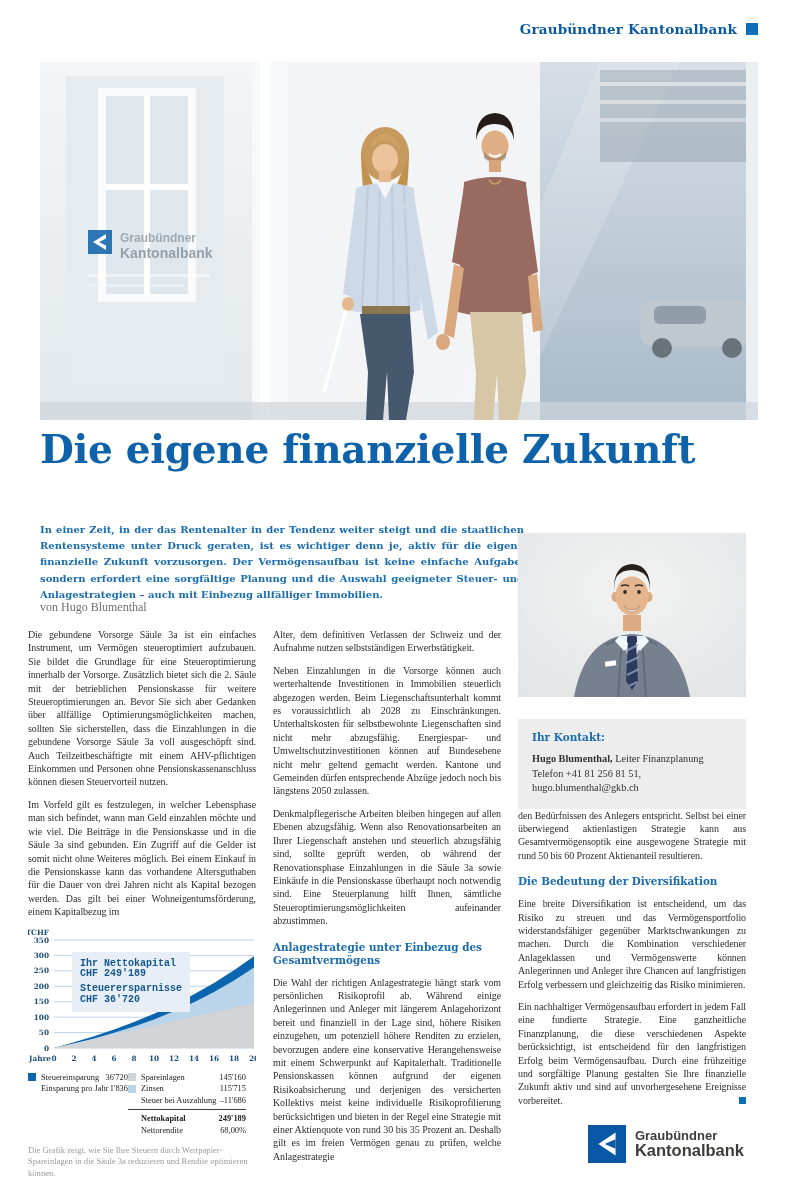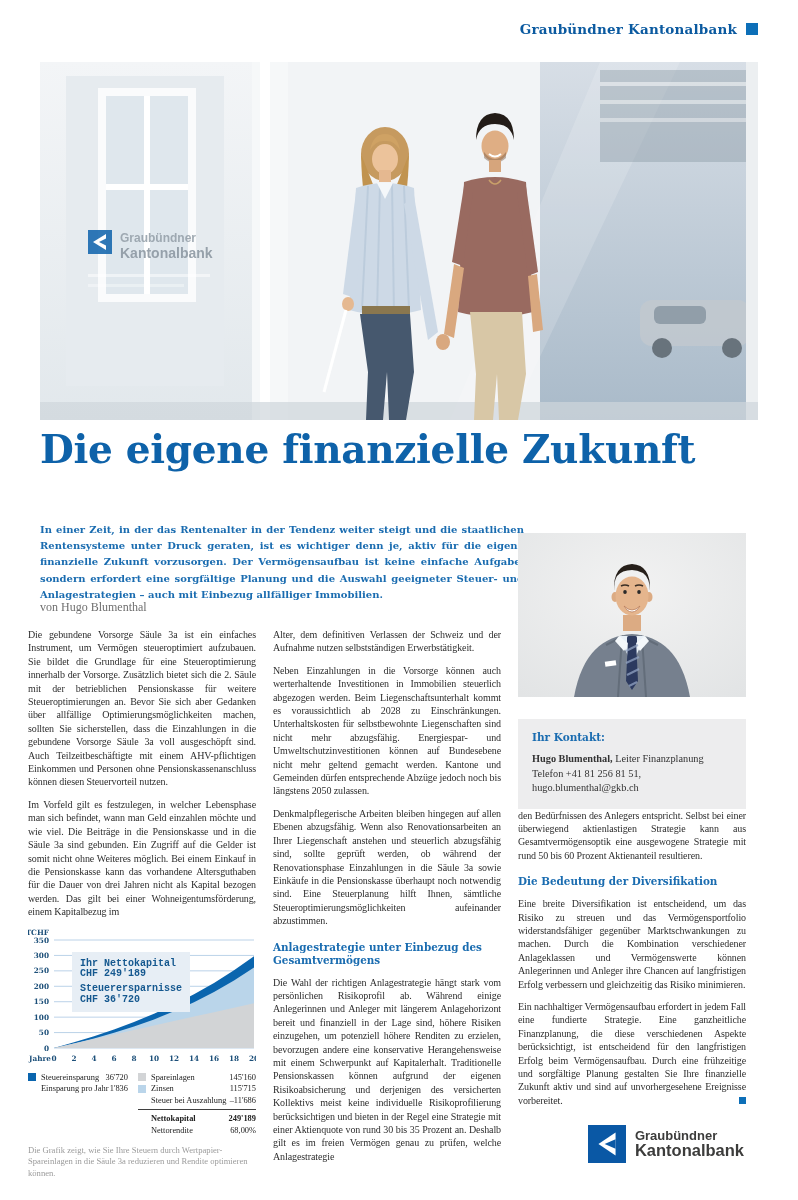--- a/index.html
+++ b/index.html
@@ -27,21 +27,21 @@
   h3.sub{font-family:"DejaVu Serif",serif;font-weight:700;font-size:10.4px;line-height:13px;
          color:var(--subhead);margin:13px 0 9px;}
   
   .chart{position:relative;margin-top:8px;width:228px;}
   .chart svg{display:block;}
   .chart svg text{font:700 7.3px "DejaVu Serif",serif;fill:#1c4f79;}
   .ann{position:absolute;left:44px;top:24px;width:102px;background:var(--ann_bg);padding:7px 8px;}
   .ann .al{font-family:Liberation Mono, monospace;font-weight:700;font-size:10px;line-height:10.4px;color:var(--ann_text);}
   .ann .gap{height:5px;}
   
-  .legend{display:flex;gap:10px;margin-top:4px;width:228px;}
+  .legend{display:flex;margin-top:4px;width:228px;}
   .lg-l{width:100px;}.lg-r{width:118px;}
   .lrow{display:flex;align-items:center;font-size:8.4px;line-height:11.6px;color:#222;}
   .sw{width:8px;height:8px;margin-right:5px;flex:none;}
   .sw-dark{background:var(--chart_dark);} .sw-gray{background:var(--chart_gray);}
   .sw-light{background:var(--chart_light);} .sw-none{background:transparent;}
   .lbl{flex:1;} .val{text-align:left;white-space:nowrap;}
   .rule{border-top:1px solid #3f3f3f;margin:3px 0;}
   .bold{font-weight:700;}
   .caption{margin-top:8px;width:228px;font-size:8.6px;line-height:11.5px;color:#9b9b9b;}
   

